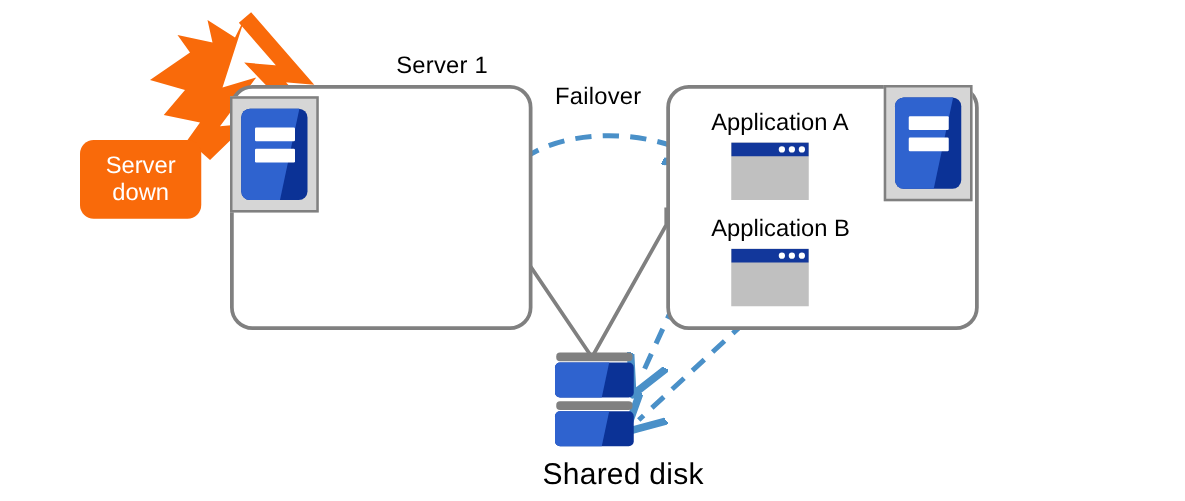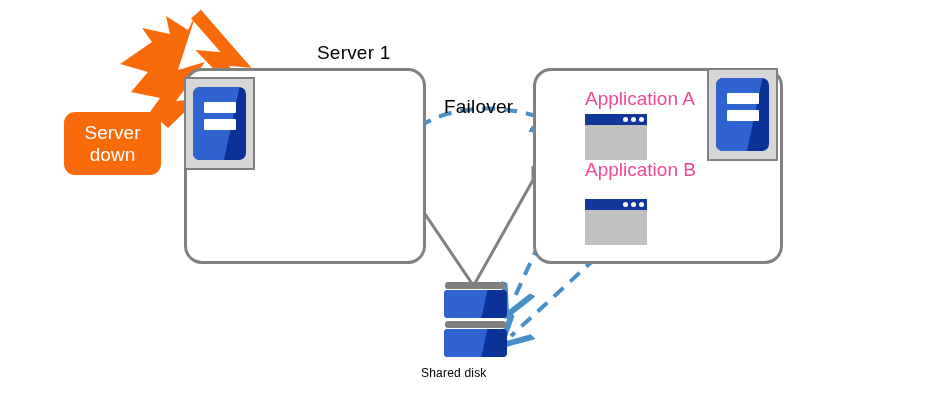--- a/index.html
+++ b/index.html
@@ -26,32 +26,31 @@
   
   .caption{
     position:absolute;
     font-size:19px;
     color:#000000;
     white-space:nowrap;
     letter-spacing:0.2px;
   }
   #server1-label{left:305px;top:42px;margin-left:12px;}
   #server2-label{left:578px;top:42px;}
-  #shareddisk-label{left:421px;top:366px;font-size:12px;}
-  #failover-label{left:444px;top:96px;font-size:19px;}
+  #shareddisk-label{left:434px;top:366px;font-size:24px;}
+  #failover-label{left:444px;top:67px;font-size:19px;}
 
   .app-label{
     position:absolute;
     font-size:19px;
-    color:#ec4899;
+    color:#000000;
     white-space:nowrap;
-    margin-left:16px;
   }
   #appA-label{left:569px;top:88px;}
-  #appB-label{left:569px;top:159px;}
+  #appB-label{left:569px;top:173px;}
 
   
   .srv-icon{
     position:absolute;
     background:#d6d6d6;
     border:2px solid #808080;
     box-sizing:border-box;
   }
   .srv-icon .body{
     position:absolute;

